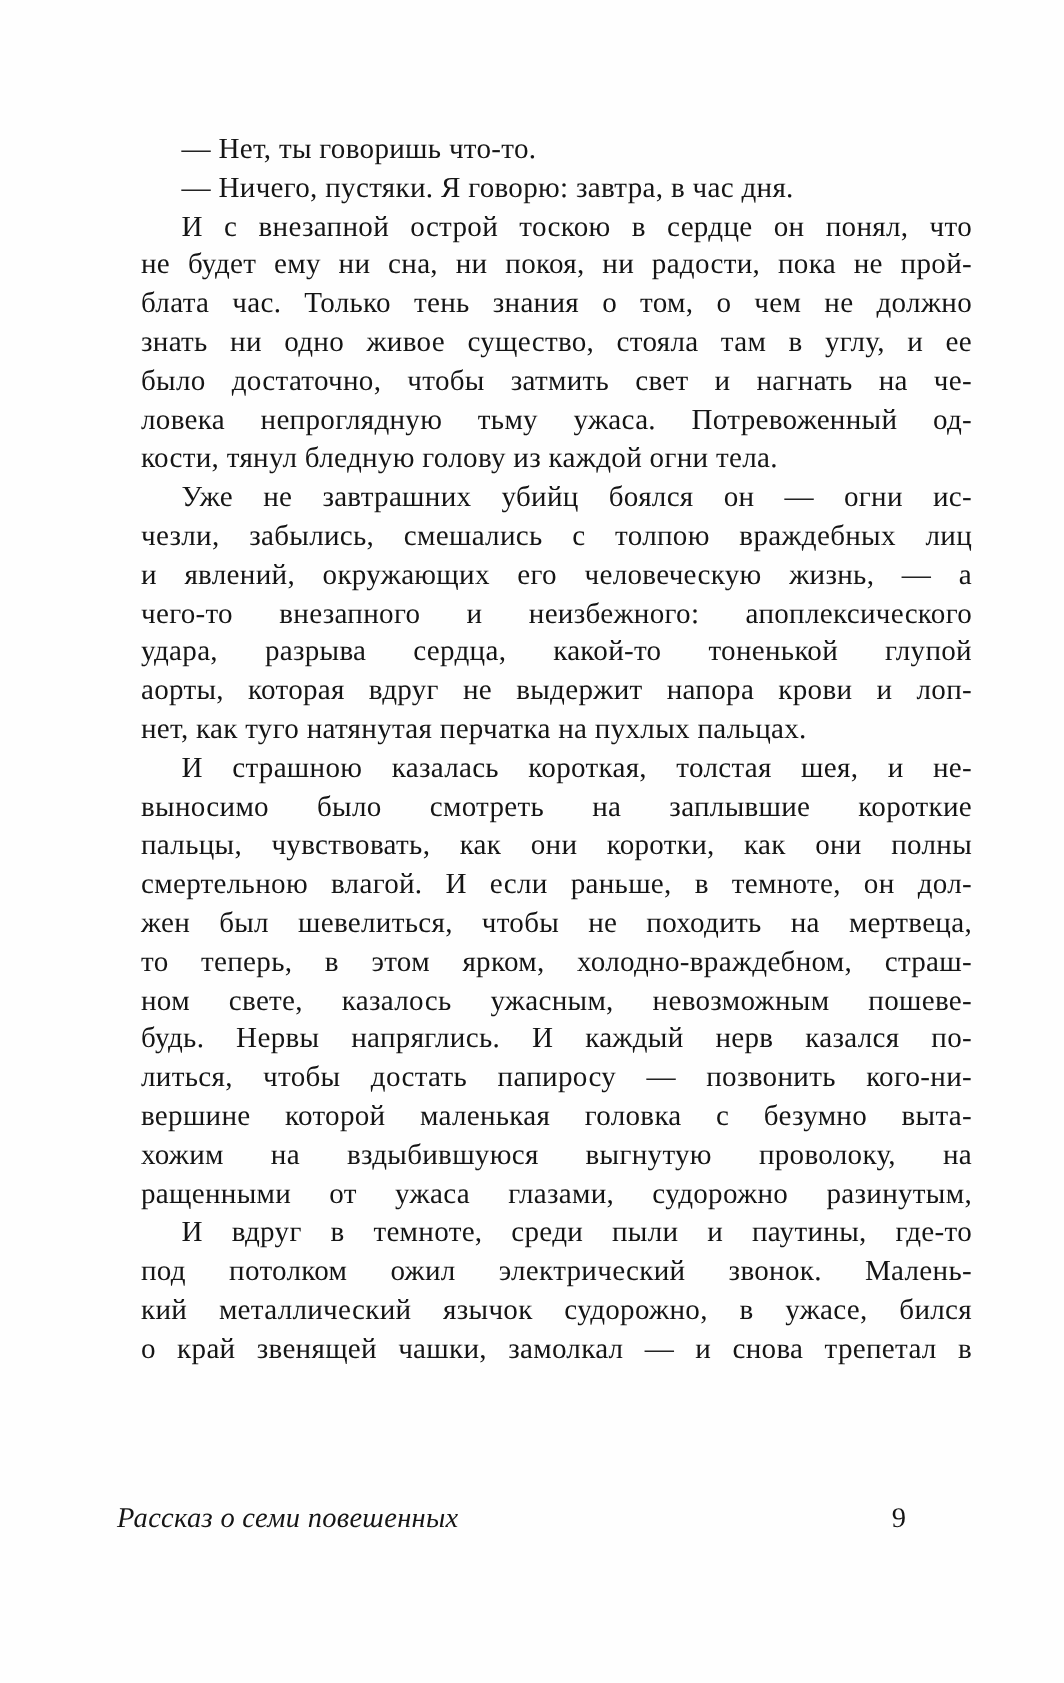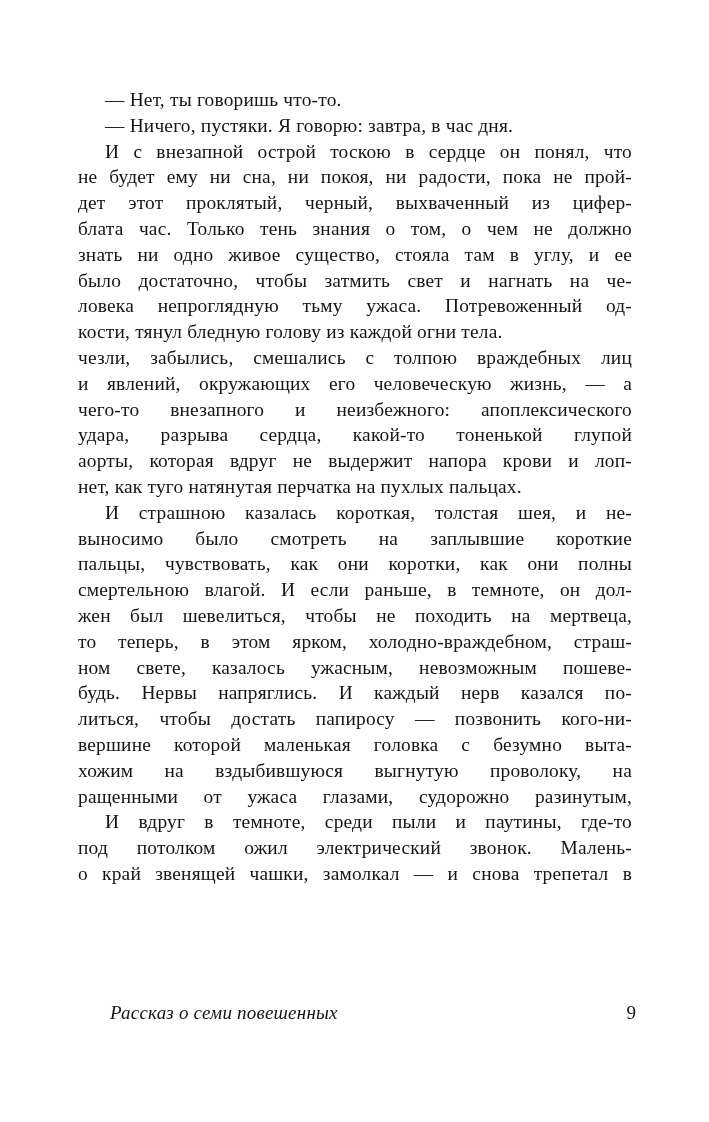--- a/index.html
+++ b/index.html
@@ -11,21 +11,21 @@
     position: relative;
     width: 709px;
     height: 1122px;
     background: #fefefe;
     overflow: hidden;
     font-family: "Liberation Serif", "DejaVu Serif", serif;
     color: #151515;
   }
   .text-block {
     position: absolute;
-    left: 78px;
+    left: 94px;
     top: 87px;
     width: 554px;
   }
   .line {
     font-size: 19.4px;
     line-height: 25.8px;
     letter-spacing: 0.2px;
     white-space: normal;
     hyphens: none;
   }
@@ -39,66 +39,66 @@
   .footer {
     position: absolute;
     left: 78px;
     top: 1000px;
     width: 554px;
     display: flex;
     justify-content: space-between;
     align-items: flex-start;
     font-size: 19px;
     line-height: 26px;
-    margin-left: 32px;
   }
   .running-title {
     font-style: italic;
     letter-spacing: 0.2px;
   }
   .page-number {
     font-style: normal;
     padding-right: 28px;
   }
 </style>
 </head>
 <body>
 
 <div class="page">
   <div class="text-block">
     <div class="line indent">— Нет, ты говоришь что-то.</div>
     <div class="line indent">— Ничего, пустяки. Я говорю: завтра, в час дня.</div>
     <div class="line indent just">И с внезапной острой тоскою в сердце он понял, что</div>
     <div class="line just">не будет ему ни сна, ни покоя, ни радости, пока не прой-</div>
-    <div class="line just">дет этот проклятый, черный, выхваченный из цифер-</div>
     <div class="line just">блата час. Только тень знания о том, о чем не должно</div>
     <div class="line just">знать ни одно живое существо, стояла там в углу, и ее</div>
     <div class="line just">было достаточно, чтобы затмить свет и нагнать на че-</div>
     <div class="line just">ловека непроглядную тьму ужаса. Потревоженный од-</div>
     <div class="line">кости, тянул бледную голову из каждой огни тела.</div>
+    <div class="line indent just">Уже не завтрашних убийц боялся он — огни ис-</div>
     <div class="line just">чезли, забылись, смешались с толпою враждебных лиц</div>
     <div class="line just">и явлений, окружающих его человеческую жизнь, — а</div>
     <div class="line just">чего-то внезапного и неизбежного: апоплексического</div>
     <div class="line just">удара, разрыва сердца, какой-то тоненькой глупой</div>
     <div class="line just">аорты, которая вдруг не выдержит напора крови и лоп-</div>
     <div class="line">нет, как туго натянутая перчатка на пухлых пальцах.</div>
     <div class="line indent just">И страшною казалась короткая, толстая шея, и не-</div>
     <div class="line just">выносимо было смотреть на заплывшие короткие</div>
     <div class="line just">пальцы, чувствовать, как они коротки, как они полны</div>
     <div class="line just">смертельною влагой. И если раньше, в темноте, он дол-</div>
     <div class="line just">жен был шевелиться, чтобы не походить на мертвеца,</div>
     <div class="line just">то теперь, в этом ярком, холодно-враждебном, страш-</div>
     <div class="line just">ном свете, казалось ужасным, невозможным пошеве-</div>
     <div class="line just">будь. Нервы напряглись. И каждый нерв казался по-</div>
     <div class="line just">литься, чтобы достать папиросу — позвонить кого-ни-</div>
     <div class="line just">вершине которой маленькая головка с безумно выта-</div>
     <div class="line just">хожим на вздыбившуюся выгнутую проволоку, на</div>
     <div class="line just">ращенными от ужаса глазами, судорожно разинутым,</div>
     <div class="line indent just">И вдруг в темноте, среди пыли и паутины, где-то</div>
     <div class="line just">под потолком ожил электрический звонок. Малень-</div>
+    <div class="line just">кий металлический язычок судорожно, в ужасе, бился</div>
     <div class="line just">о край звенящей чашки, замолкал — и снова трепетал в</div>
   </div>
 
   <div class="footer">
     <span class="running-title">Рассказ о семи повешенных</span>
     <span class="page-number">9</span>
   </div>
 </div>
 
 </body></html>

